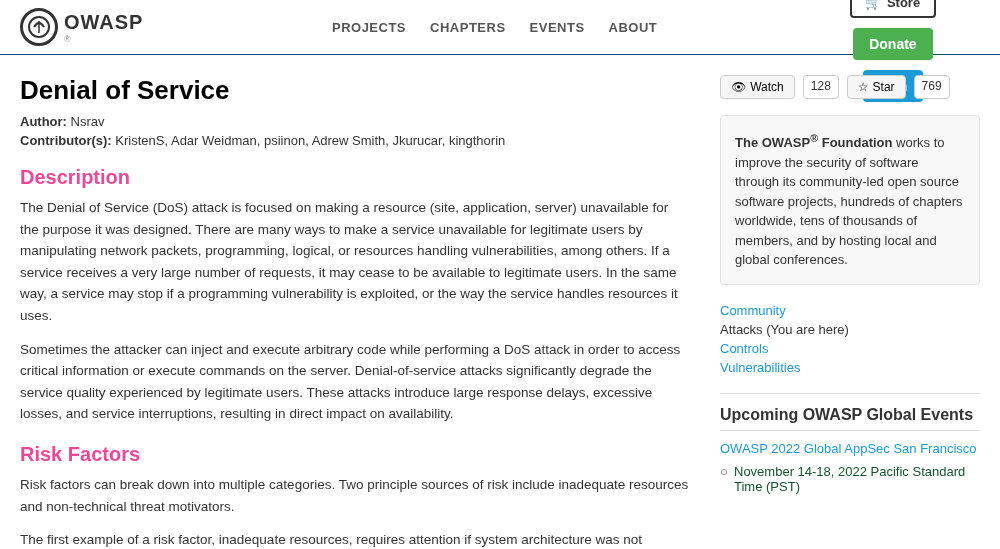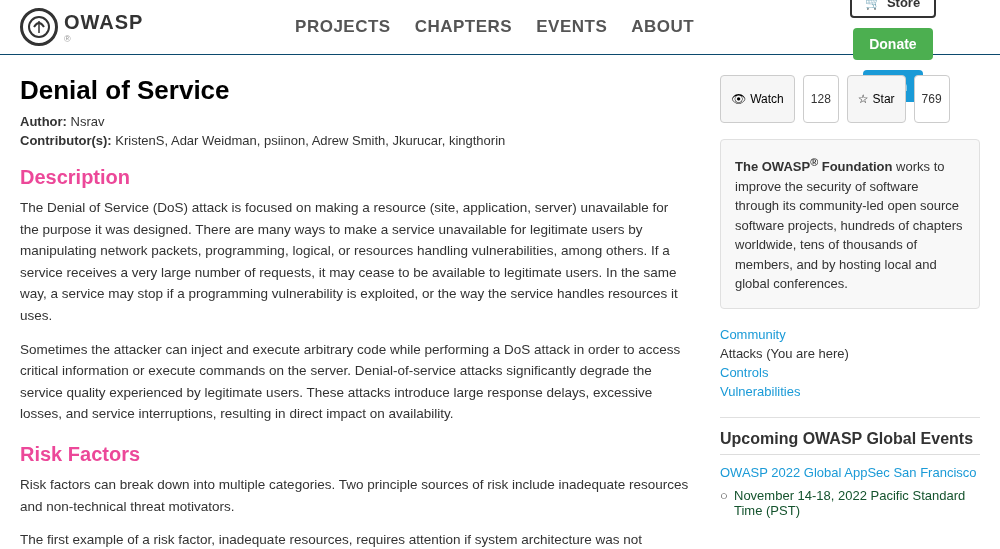--- a/index.html
+++ b/index.html
@@ -50,21 +50,21 @@
     }
     nav {
       display: flex;
       gap: 24px;
       flex: 1;
       justify-content: center;
     }
     nav a {
       text-decoration: none;
       color: #555;
-      font-size: 17px;
+      font-size: 13px;
       font-weight: bold;
       letter-spacing: 0.5px;
     }
     .header-right {
       display: flex;
       align-items: center;
       gap: 10px;
       flex-direction: column;
     }
     .search-box {
@@ -178,21 +178,21 @@
       border-radius: 4px;
       font-size: 12px;
       cursor: pointer;
       display: flex;
       align-items: center;
       gap: 4px;
     }
     .ws-count {
       background: #fff;
       border: 1px solid #ccc;
-      padding: 16px 7px;
+      padding: 3px 7px;
       border-radius: 4px;
       font-size: 12px;
     }
     .owasp-info-box {
       background: #f8f8f8;
       border: 1px solid #e0e0e0;
       border-radius: 4px;
       padding: 14px;
       margin-bottom: 18px;
       font-size: 13px;

